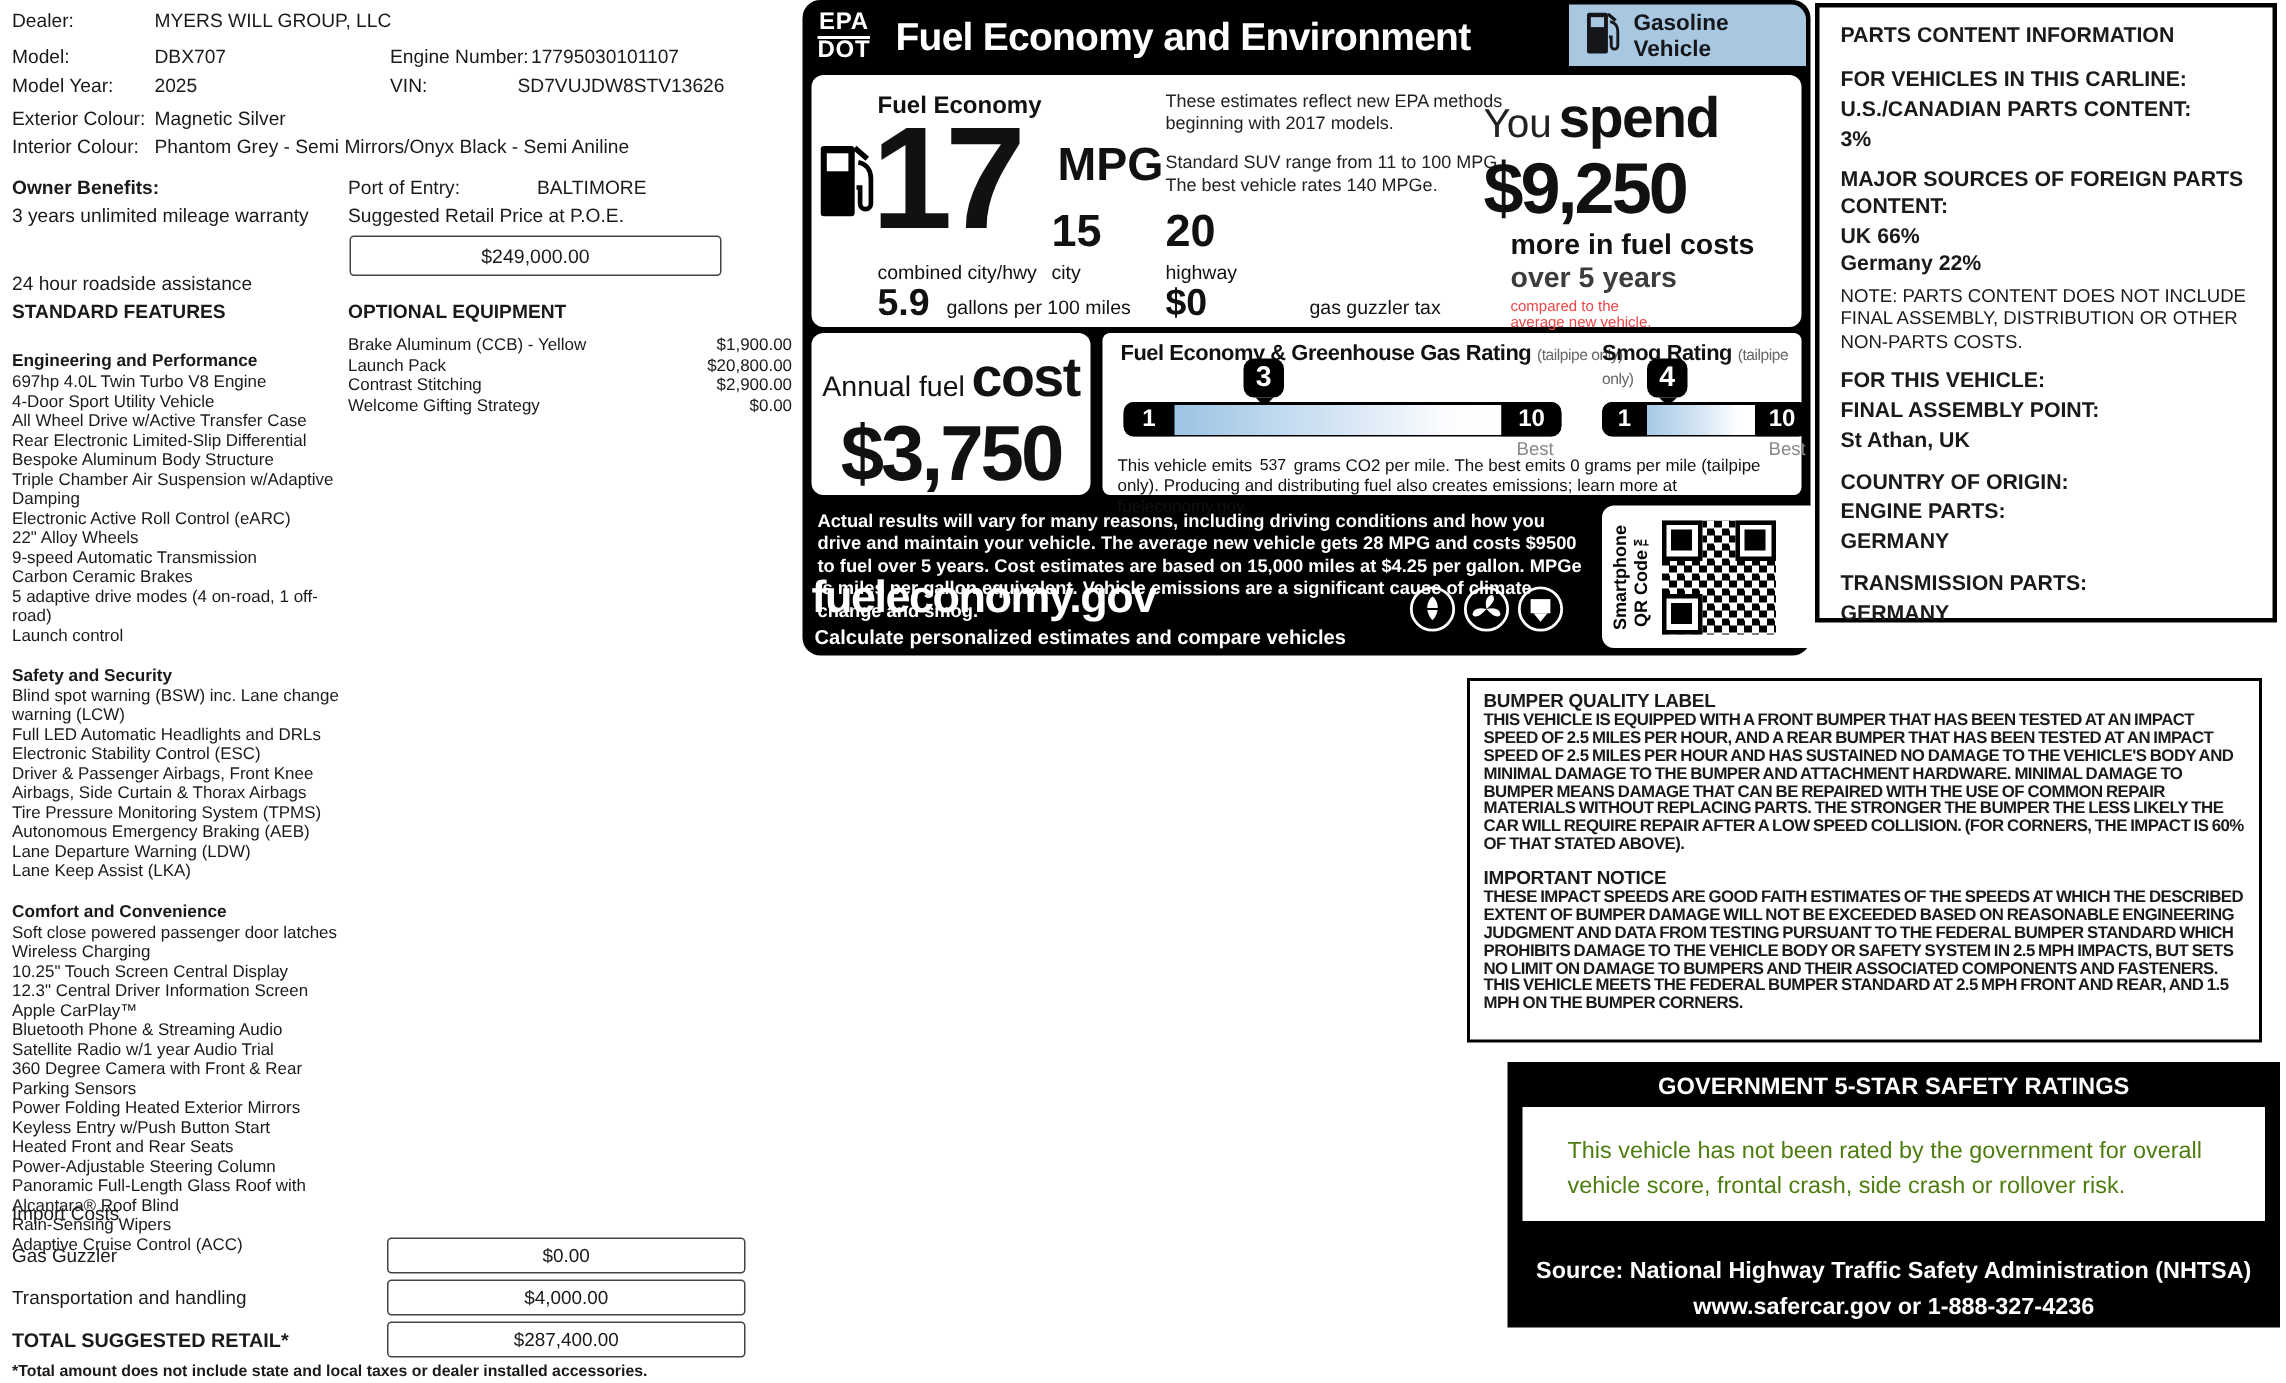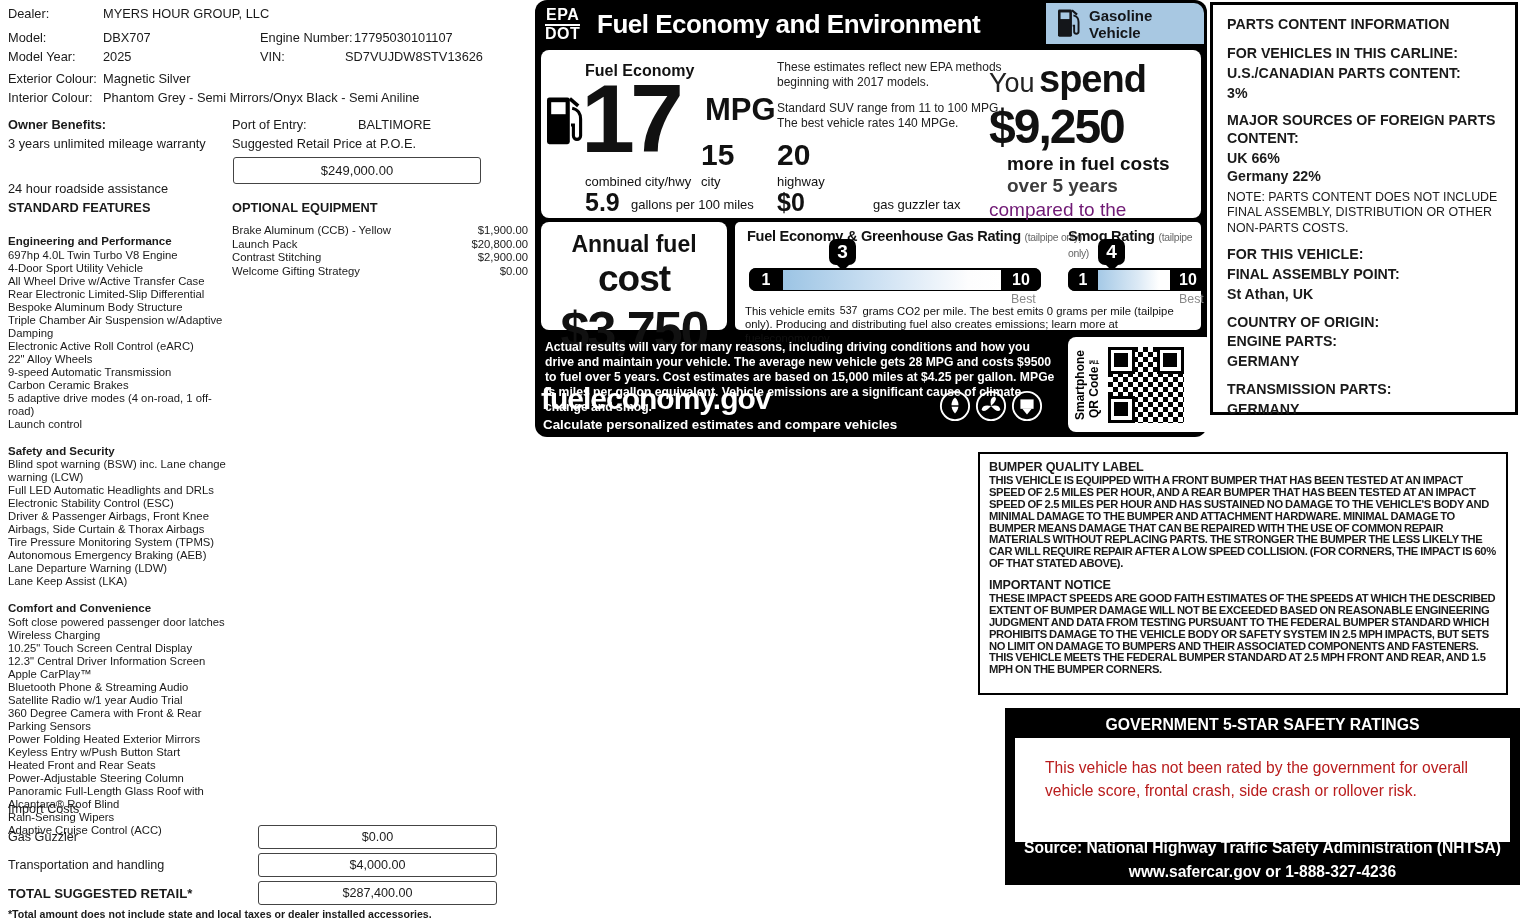--- a/index.html
+++ b/index.html
@@ -40,24 +40,24 @@
   .lab-sm{font-size:13px}
   .num-sm{font-size:25px;font-weight:bold}
   .est-notes{left:236px;top:10px;width:225px;font-size:12px;line-height:1.25;color:#222}
   .est-notes p{margin:0 0 11px 0}
   .spend{left:448px;top:8px;width:212px}
   .spend .l1 .you{font-size:27px;color:#222}
   .spend .l1 .sp{font-size:38px;font-weight:bold;letter-spacing:-1px}
   .spend .amt{font-size:48px;font-weight:bold;letter-spacing:-2px;line-height:1;margin-top:2px}
   .spend .l2{font-size:19px;font-weight:bold;margin-left:18px;margin-top:2px}
   .spend .l3{font-size:19px;font-weight:bold;color:#3c3c3c;margin-left:18px}
-  .spend .l4{font-size:19px;color:#701a75;margin-top:2px}
+  .spend .l4{font-size:10px;color:#ef4444;margin-left:18px;margin-top:2px}
   .afc-panel{left:6px;top:222px;width:186px;height:108px;text-align:center}
   .afc-line{margin-top:9px}
-  .afc-line .sm{font-size:23px;font-weight:bold}
+  .afc-line .sm{font-size:19px;font-weight:normal}
   .afc-line .lg{font-size:37px;font-weight:bold;letter-spacing:-1px}
   .afc-amt{font-size:52px;font-weight:bold;letter-spacing:-2px;line-height:1;margin-top:4px}
   .rate-panel{left:200px;top:222px;width:466px;height:108px;border-radius:5px}
   .rt-title{font-size:14.6px;font-weight:bold;letter-spacing:-.3px}
   .rt-sub{font-size:10.4px;color:#666;font-weight:normal}
   .bar{display:flex;height:23px;border-radius:7px;overflow:hidden;background:#000}
   .bar .cap{color:#fff;font-weight:bold;font-size:16px;display:flex;align-items:center;justify-content:center;background:#000}
   .bar .grad1{flex:1;background:linear-gradient(90deg,#9cc4e4 0%,#cfe2f3 45%,#fdfdfe 85%,#fff 100%);margin:1.5px 0}
   .bar .grad2{flex:1;background:linear-gradient(90deg,#a5c9e6 0%,#dbe9f5 55%,#fff 85%);margin:1.5px 0}
   .callout{width:27px;height:26px;background:#000;border-radius:7px;color:#fff;font-weight:bold;font-size:19px;
@@ -91,31 +91,31 @@
   
   .bumper{left:978px;top:452px;width:530px;height:243px;border:2.5px solid #000;background:#fff;
           padding:6px 9px;box-sizing:border-box}
   .bumper .h{font-size:12.6px;font-weight:bold;letter-spacing:-.2px;line-height:1.15}
   .bumper .body{font-size:11.2px;font-weight:bold;line-height:11.8px;letter-spacing:-.35px;word-spacing:-.5px;margin-top:1px}
   .bumper .h2{margin-top:8px}
 
   
   .safety{left:1005px;top:708px;width:515px;height:177px;background:#000;color:#fff}
   .safety-title{top:8px;left:0;right:0;text-align:center;font-size:15.8px;font-weight:bold}
-  .safety-box{left:10px;top:30px;width:495px;height:104px;background:#fff;color:#b91c1c;
+  .safety-box{left:10px;top:30px;width:495px;height:76px;background:#fff;color:#4d7c0f;
               padding:19px 30px 0 30px;box-sizing:border-box;font-size:15.6px;line-height:1.45}
   .safety-src{left:0;right:0;text-align:center;font-size:15.6px;font-weight:bold}
 </style>
 </head>
 <body>
 
 <div class="page">
 
   <div class="abs kv" style="left:8px;top:6px">Dealer:</div>
-  <div class="abs kv" style="left:103px;top:6px">MYERS HOUR GROUP, LLC</div>
+  <div class="abs kv" style="left:103px;top:6px">MYERS WILL GROUP, LLC</div>
 
   <div class="abs kv" style="left:8px;top:30px">Model:</div>
   <div class="abs kv" style="left:103px;top:30px">DBX707</div>
   <div class="abs kv" style="left:260px;top:30px">Engine Number:</div>
   <div class="abs kv" style="left:354px;top:30px">17795030101107</div>
 
   <div class="abs kv" style="left:8px;top:49px">Model Year:</div>
   <div class="abs kv" style="left:103px;top:49px">2025</div>
   <div class="abs kv" style="left:260px;top:49px">VIN:</div>
   <div class="abs kv" style="left:345px;top:49px">SD7VUJDW8STV13626</div>

